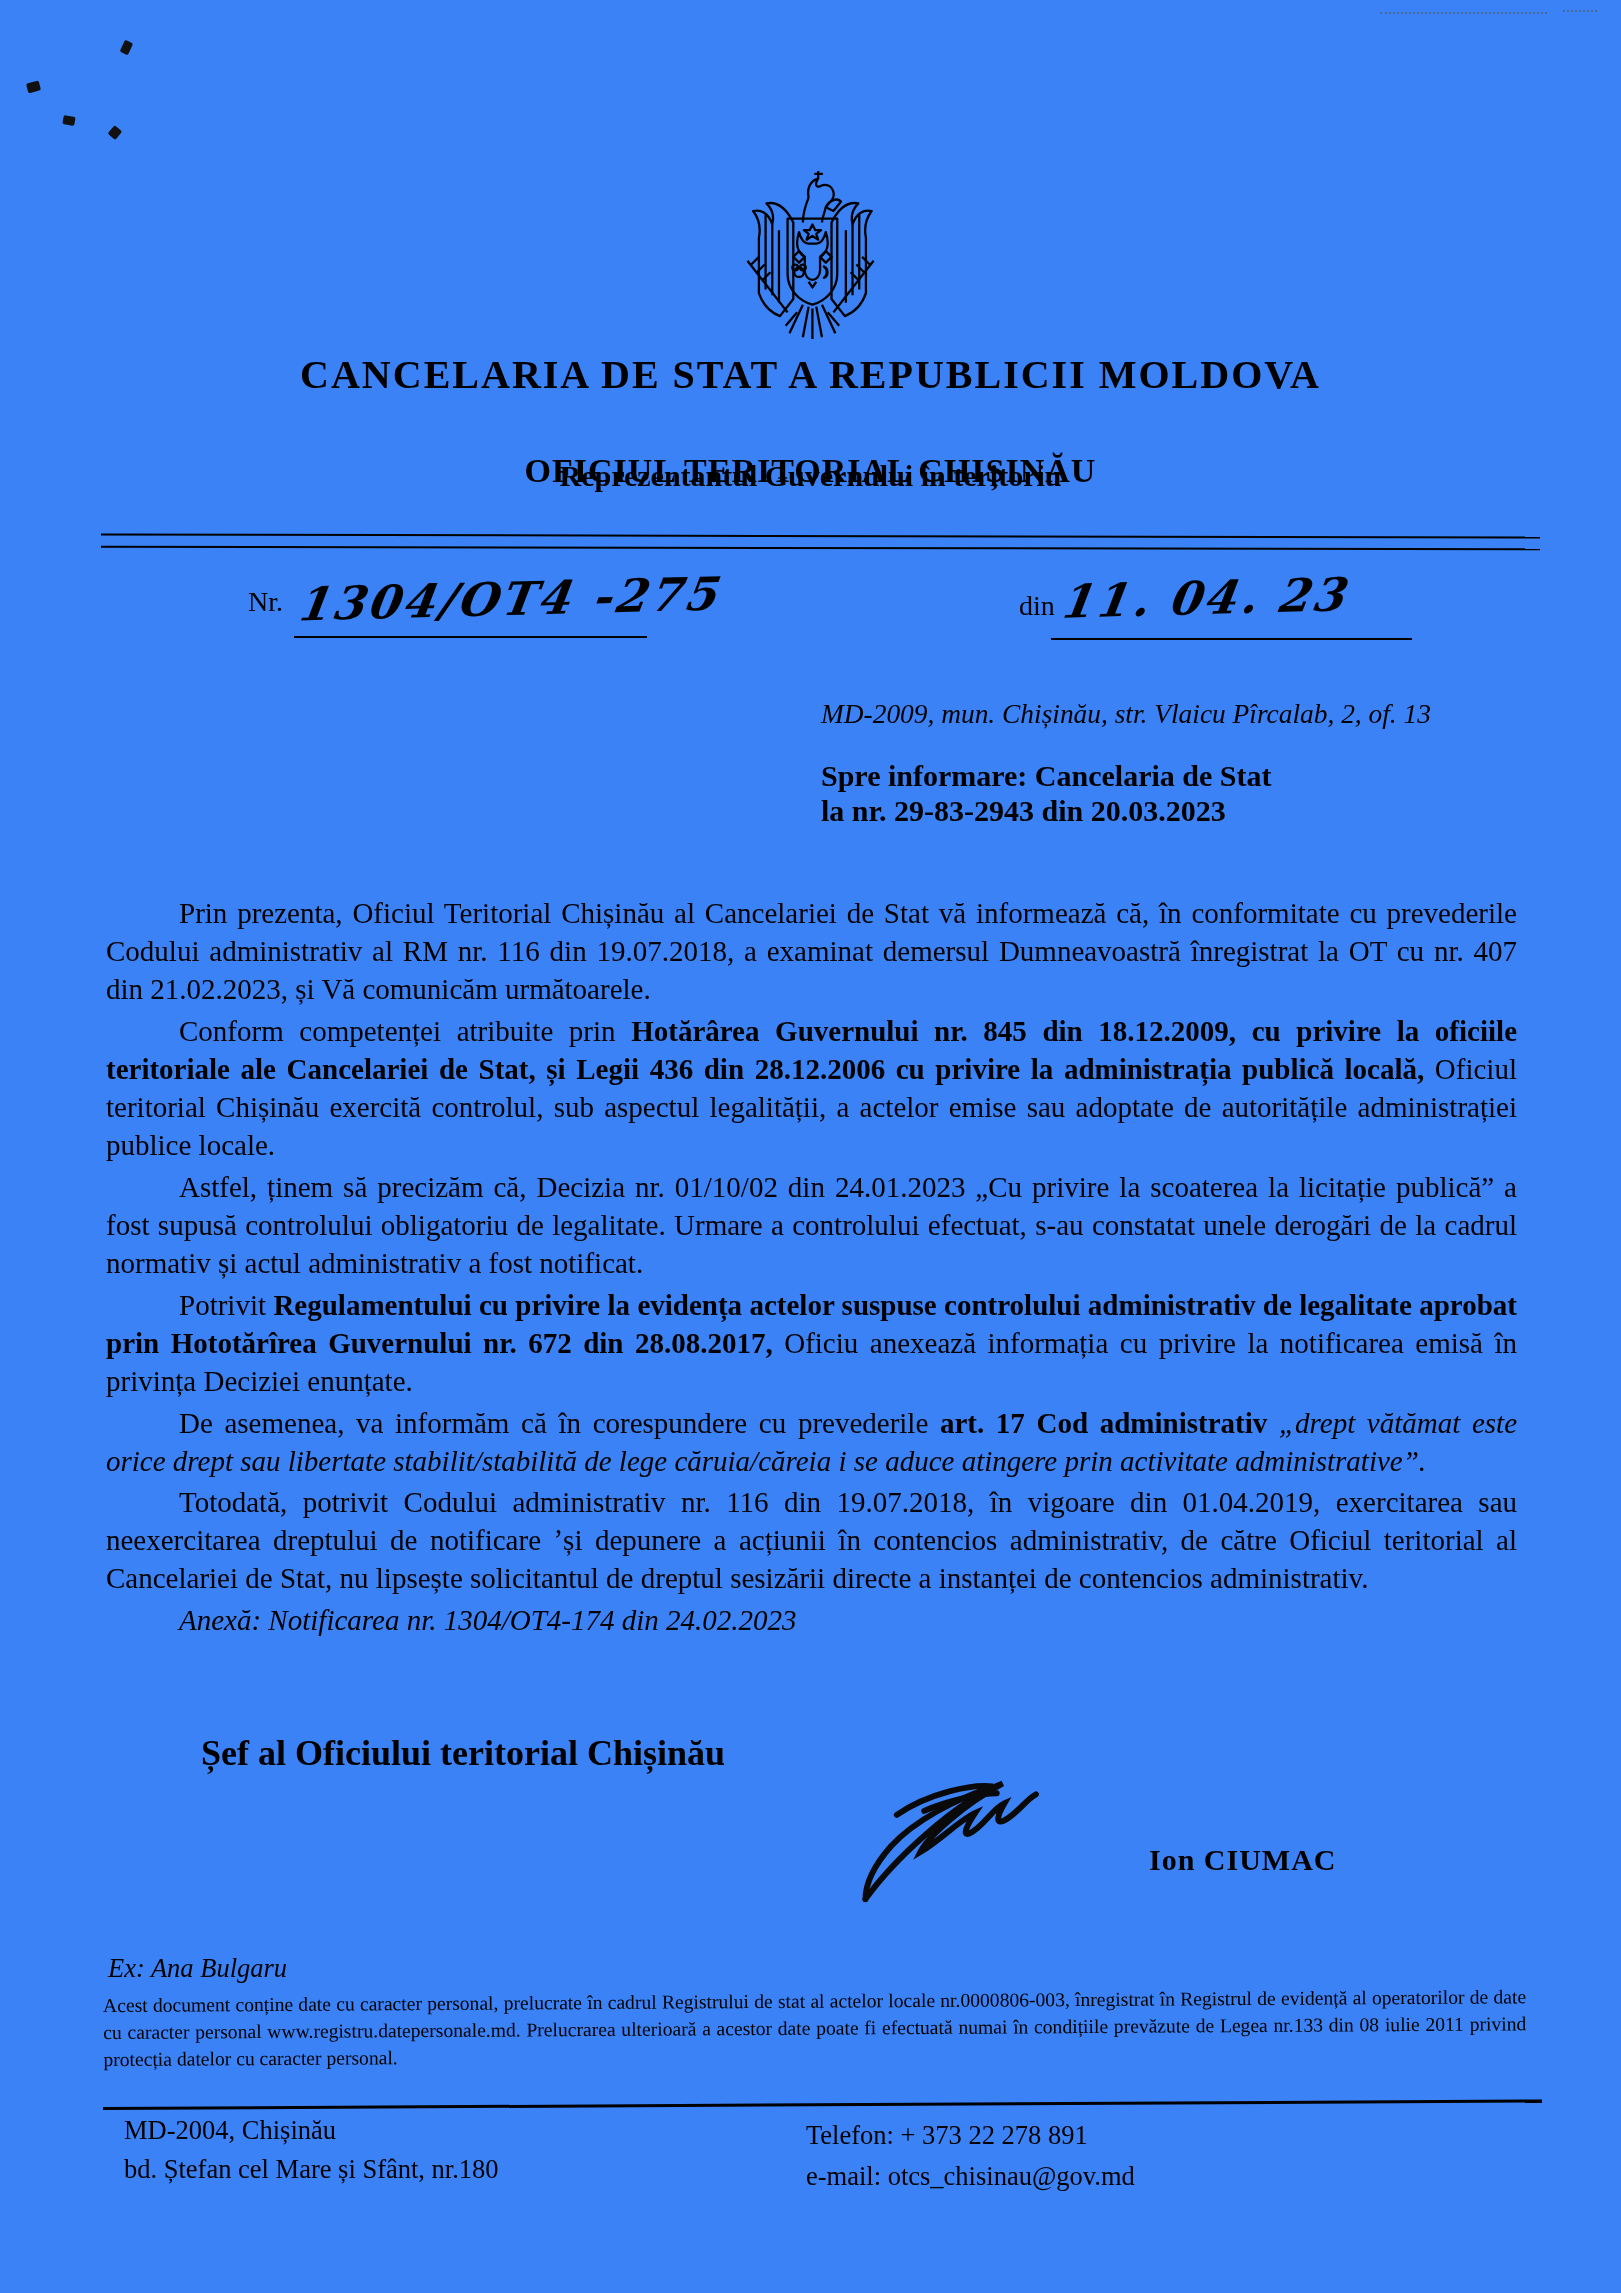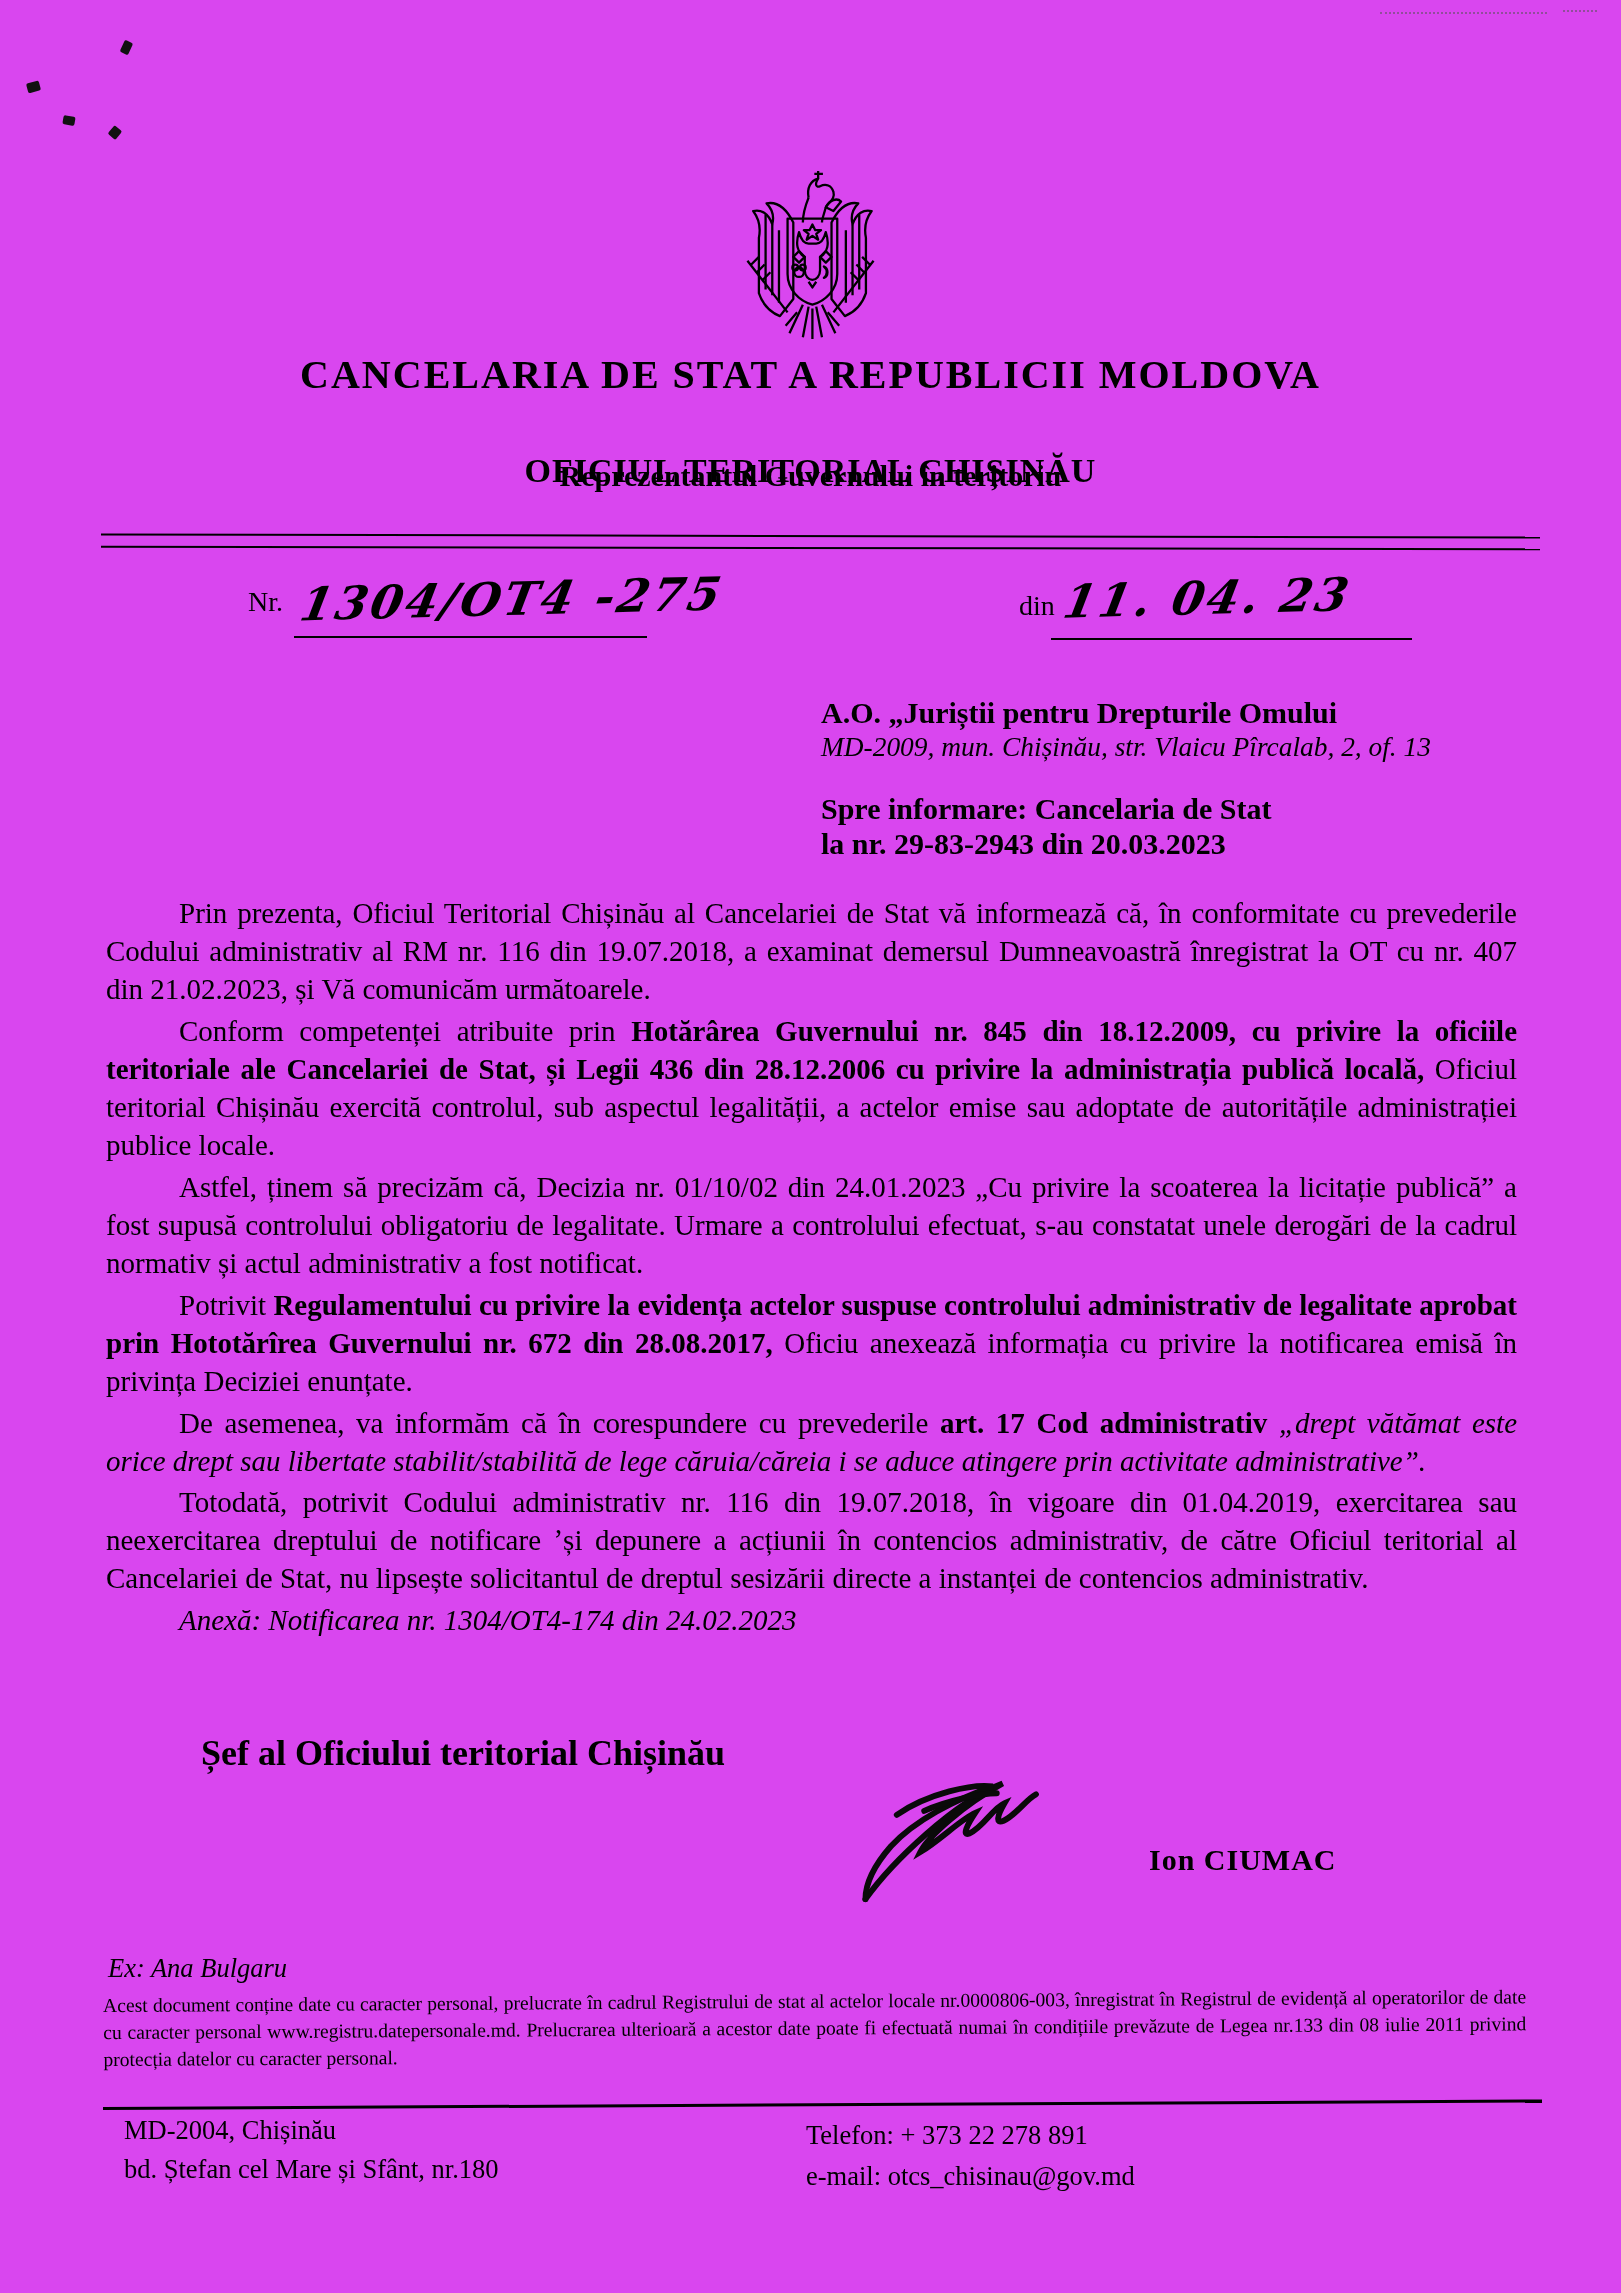--- a/index.html
+++ b/index.html
@@ -1,20 +1,20 @@
 <!DOCTYPE html>
 <html><head>
 <meta charset="utf-8">
 <style>
   html,body{margin:0;padding:0;background:#777;}
   .page{
     position:relative;
     width:1621px;height:2294px;
     margin:0 auto;
-    background:#d946ef;
+    background:#3b82f6;
     font-family:"Liberation Serif","DejaVu Serif",serif;
     color:#000;
     overflow:hidden;
   }
   
   .speck{position:absolute;background:#111;border-radius:2px;}
   .dotline{position:absolute;border-top:2.9px dotted #555;opacity:.55;}
   
   .coat{position:absolute;left:732px;top:169px;width:157px;height:172px;}
   .t1{position:absolute;left:0;top:351px;width:100%;text-align:center;
@@ -132,21 +132,20 @@
   <div class="ref-label nr-label">Nr.</div>
   <div class="hand-wrap nr-wrap">
     <div class="hand nr-val">1304/OT4 -275</div>
   </div>
   <div class="ref-label din-label">din</div>
   <div class="hand-wrap din-wrap">
     <div class="hand din-val">11. 04. 23</div>
   </div>
 
   <div class="recipient">
-    <div class="rec1">A.O. „Juriștii pentru Drepturile Omului</div>
     <div class="rec2">MD-2009, mun. Chișinău, str. Vlaicu Pîrcalab, 2, of. 13</div>
     <div class="rec3">Spre informare: Cancelaria de Stat</div>
     <div class="rec4">la nr. 29-83-2943 din 20.03.2023</div>
   </div>
 
   <div class="body-text" id="body-paragraphs">
       <p class="para"><span>Prin prezenta, Oficiul Teritorial Chișinău al Cancelariei de Stat vă informează că, în conformitate cu prevederile Codului administrativ al RM nr. 116 din 19.07.2018, a examinat demersul Dumneavoastră înregistrat la OT cu nr. 407 din 21.02.2023, și Vă comunicăm următoarele.</span></p>
       <p class="para"><span>Conform competenței atribuite prin </span><span class="run-b">Hotărârea Guvernului nr. 845 din 18.12.2009, cu privire la oficiile teritoriale ale Cancelariei de Stat, și Legii 436 din 28.12.2006 cu privire la administrația publică locală,</span><span> Oficiul teritorial Chișinău exercită controlul, sub aspectul legalității, a actelor </span><span class="run-u">emise sau adoptate</span><span> de autoritățile administrației publice locale.</span></p>
       <p class="para"><span>Astfel, ținem să precizăm că, Decizia nr. 01/10/02 din 24.01.2023 „Cu privire la scoaterea la licitație publică” a fost supusă controlului obligatoriu de legalitate. Urmare a controlului efectuat, s-au constatat unele derogări de la cadrul normativ și actul administrativ a fost notificat.</span></p>
       <p class="para"><span>Potrivit </span><span class="run-b">Regulamentului cu privire la evidența actelor suspuse controlului administrativ de legalitate aprobat prin Hototărîrea Guvernului nr. 672 din 28.08.2017,</span><span> Oficiu anexează informația cu privire la notificarea emisă în privința Deciziei enunțate.</span></p>

